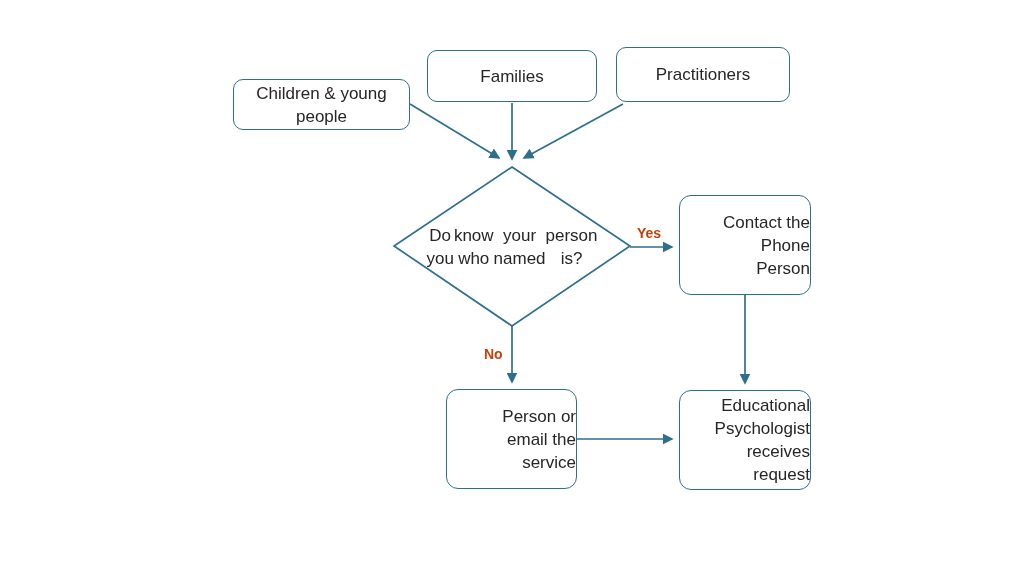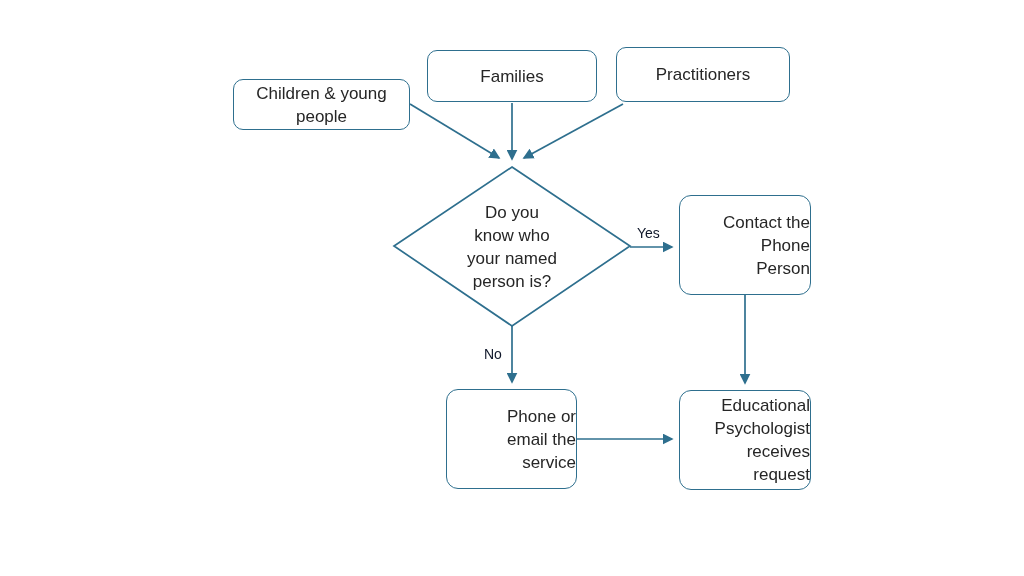--- a/index.html
+++ b/index.html
@@ -35,33 +35,34 @@
     font-size: 17px;
     line-height: 23px;
     color: #262626;
   }
   .node span { display: block; white-space: nowrap; }
   .rounded { border-radius: 10px; }
   .square  { border-radius: 12px; align-items: flex-end; }
   .diamond-label {
     position: absolute;
     display: flex;
-    flex-direction: column;
+    flex-direction: row;
     align-items: center;
     justify-content: center;
     text-align: center;
     font-size: 17px;
     line-height: 23px;
     color: #262626;
   }
   .edge-label {
     position: absolute;
     font-size: 14px;
     line-height: 16px;
-    color: #0f172a;
+    color: #c2410c;
+    font-weight: bold;
   }
 </style>
 </head>
 <body>
 
 <div id="canvas">
 
   <svg id="connector-layer" viewBox="0 0 1024 576" xmlns="http://www.w3.org/2000/svg">
     <defs>
       <marker id="arrowhead" markerUnits="userSpaceOnUse" markerWidth="11" markerHeight="11" viewBox="0 0 10 10" refX="8.5" refY="5" orient="auto">
@@ -101,21 +102,21 @@
     <span>person is?</span>
   </div>
 
   <div class="node square" style="left:679px; top:195px; width:132px; height:100px;">
     <span>Contact the</span>
     <span>Phone</span>
     <span>Person</span>
   </div>
 
   <div class="node square" style="left:446px; top:389px; width:131px; height:100px;">
-    <span>Phone or</span>
+    <span>Person or</span>
     <span>email the</span>
     <span>service</span>
   </div>
 
   <div class="node square" style="left:679px; top:390px; width:132px; height:100px;">
     <span>Educational</span>
     <span>Psychologist</span>
     <span>receives</span>
     <span>request</span>
   </div>

